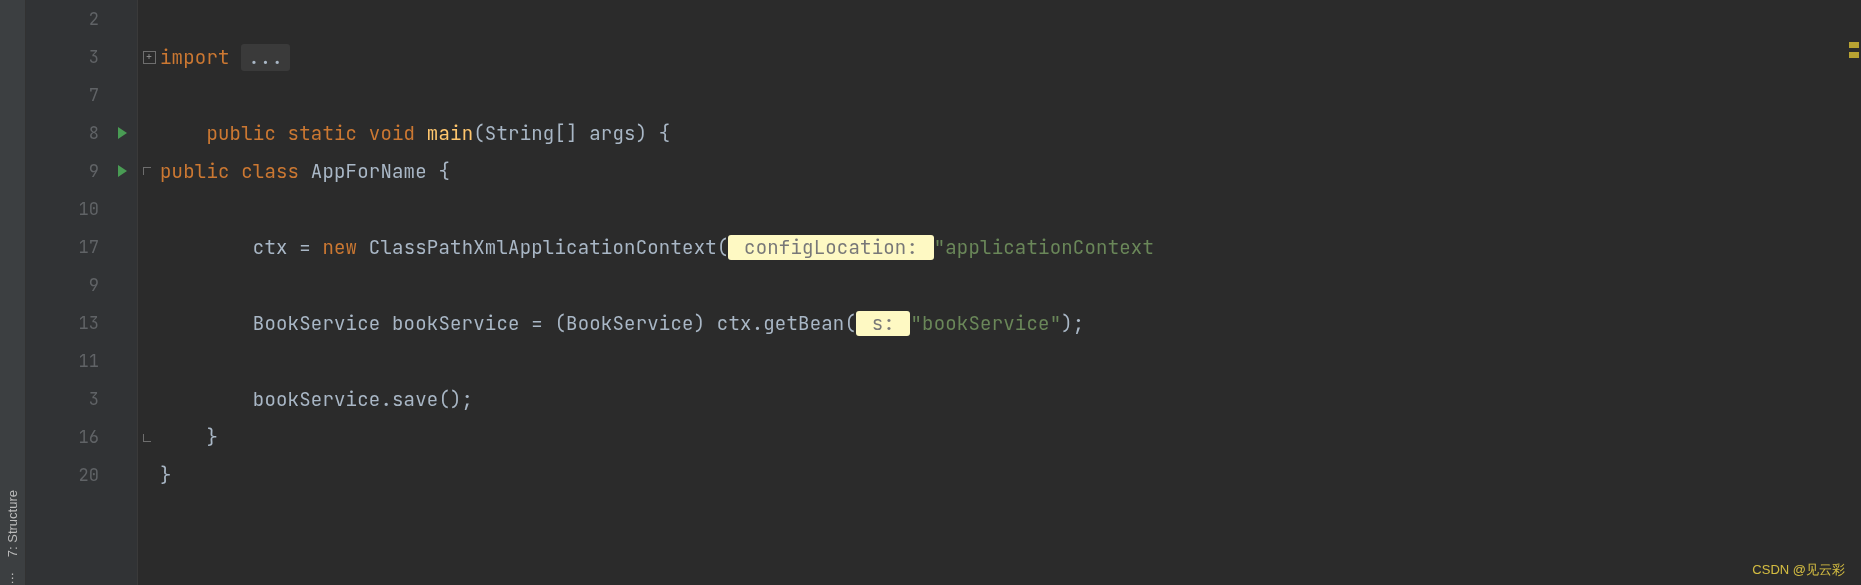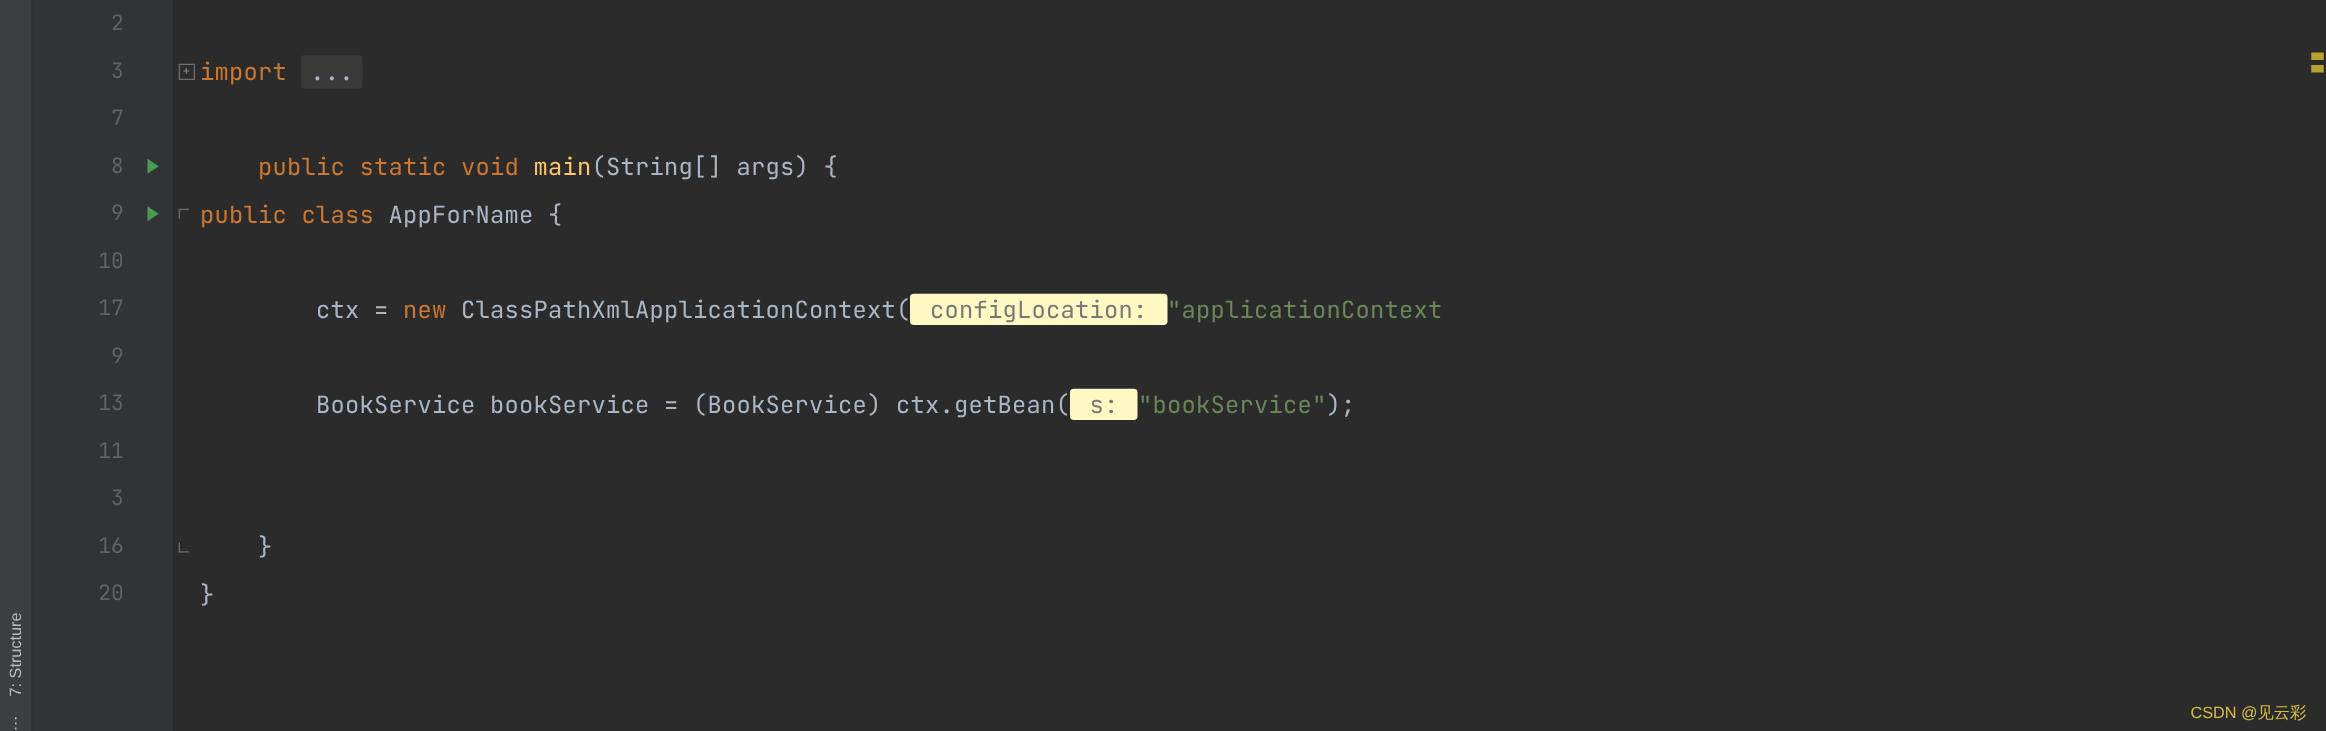--- a/index.html
+++ b/index.html
@@ -237,21 +237,21 @@
     <div class="code-line"></div>
     <div class="code-line"><span class="k">import </span><span class="collapsed">...</span></div>
     <div class="code-line"></div>
     <div class="code-line"><span>    </span><span class="k">public static </span><span class="k">void </span><span class="fn">main</span><span>(String[] args) {</span></div>
     <div class="code-line"><span class="k">public class </span><span class="ty">AppForName </span><span>{</span></div>
     <div class="code-line"></div>
     <div class="code-line"><span>        </span><span>ctx </span><span>= </span><span class="k">new </span><span class="ty">ClassPathXmlApplicationContext(</span><span class="hint hint-bg"> configLocation: </span><span class="s">"applicationContext</span></div>
     <div class="code-line"></div>
     <div class="code-line"><span>        </span><span class="ty">BookService </span><span>bookService </span><span>= (</span><span class="ty">BookService</span><span>) ctx.getBean(</span><span class="hint hint-bg"> s: </span><span class="s">"bookService"</span><span>);</span></div>
     <div class="code-line"></div>
-    <div class="code-line"><span>        </span></div>
+    <div class="code-line"><span>        </span><span>bookService.save();</span></div>
     <div class="code-line"><span>    </span><span>}</span></div>
     <div class="code-line"><span>}</span></div>
   </div>
 
   <div class="right-strip">
     <div class="warn-mark" style="top:42px"></div>
     <div class="warn-mark" style="top:52px"></div>
   </div>
 
 </div>

